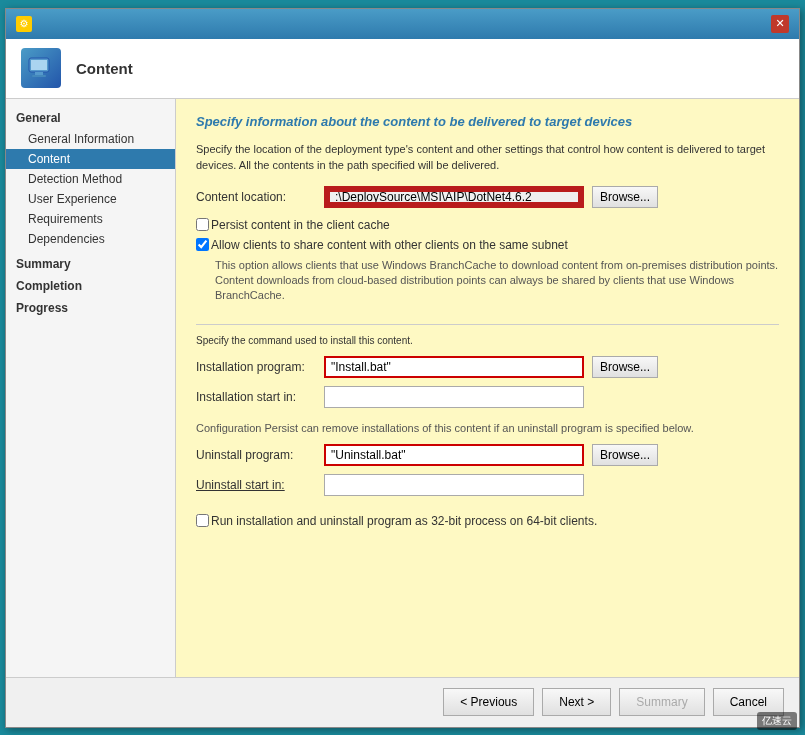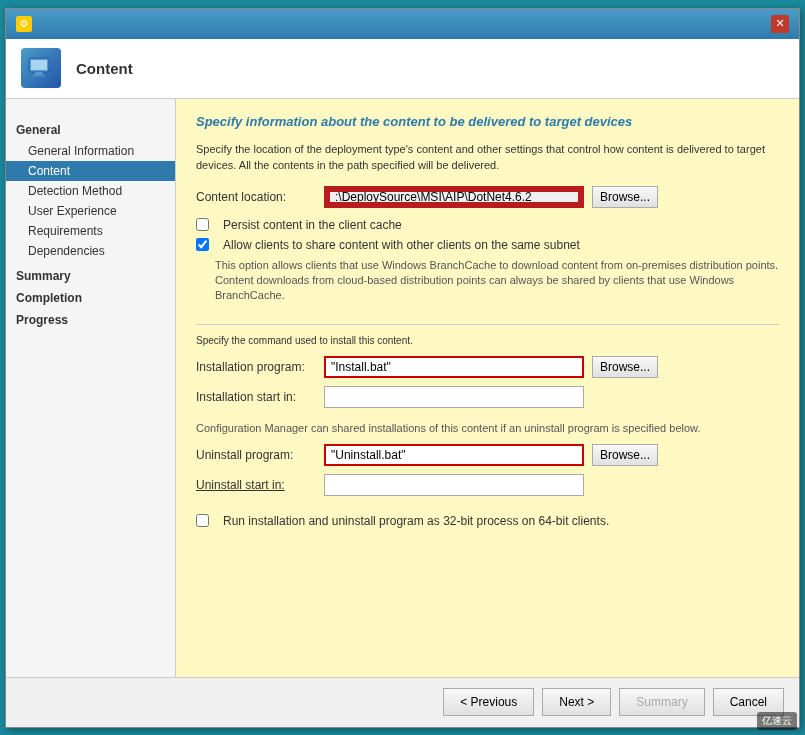--- a/index.html
+++ b/index.html
@@ -94,21 +94,21 @@
     }
     .content-area {
       display: flex;
       flex: 1;
       overflow: hidden;
     }
     .sidebar {
       width: 170px;
       background: #f5f5f5;
       border-right: 1px solid #ccc;
-      padding: 20px 0;
+      padding: 8px 0;
       flex-shrink: 0;
     }
     .sidebar-group {
       font-weight: bold;
       color: #333;
       padding: 4px 10px;
       font-size: 12px;
     }
     .sidebar-item {
       padding: 3px 10px 3px 22px;
@@ -172,21 +172,21 @@
       padding: 0 7px;
       background: linear-gradient(to bottom, #f8f8f8, #e0e0e0);
       border: 1px solid #aaa;
       cursor: pointer;
       font-size: 12px;
       white-space: nowrap;
     }
     .checkbox-row {
       display: flex;
       align-items: center;
-      gap: 14px;
+      gap: 2px;
       margin-bottom: 6px;
     }
     .checkbox-row input[type="checkbox"] {
       width: 13px;
       height: 13px;
     }
     .checkbox-label {
       font-size: 12px;
       color: #333;
     }
@@ -330,21 +330,21 @@
         <span class="form-label">Installation program:</span>
         <input class="form-input highlighted" type="text" value="&quot;Install.bat&quot;" style="">
         <button class="browse-btn">Browse...</button>
       </div>
 
       <div class="form-row">
         <span class="form-label">Installation start in:</span>
         <input class="form-input" type="text" style="">
       </div>
 
-      <div class="section-desc" style="margin-top:6px; font-size:11px; color:#555;">Configuration Manager can shared installations of this content if an uninstall program is specified below.</div>
+      <div class="section-desc" style="margin-top:6px; font-size:11px; color:#555;">Configuration Persist can remove installations of this content if an uninstall program is specified below.</div>
 
       <div class="form-row">
         <span class="form-label">Uninstall program:</span>
         <input class="form-input highlighted" type="text" value="&quot;Uninstall.bat&quot;" style="">
         <button class="browse-btn">Browse...</button>
       </div>
 
       <div class="form-row">
         <span class="form-label underline">Uninstall start in:</span>
         <input class="form-input" type="text" style="">

